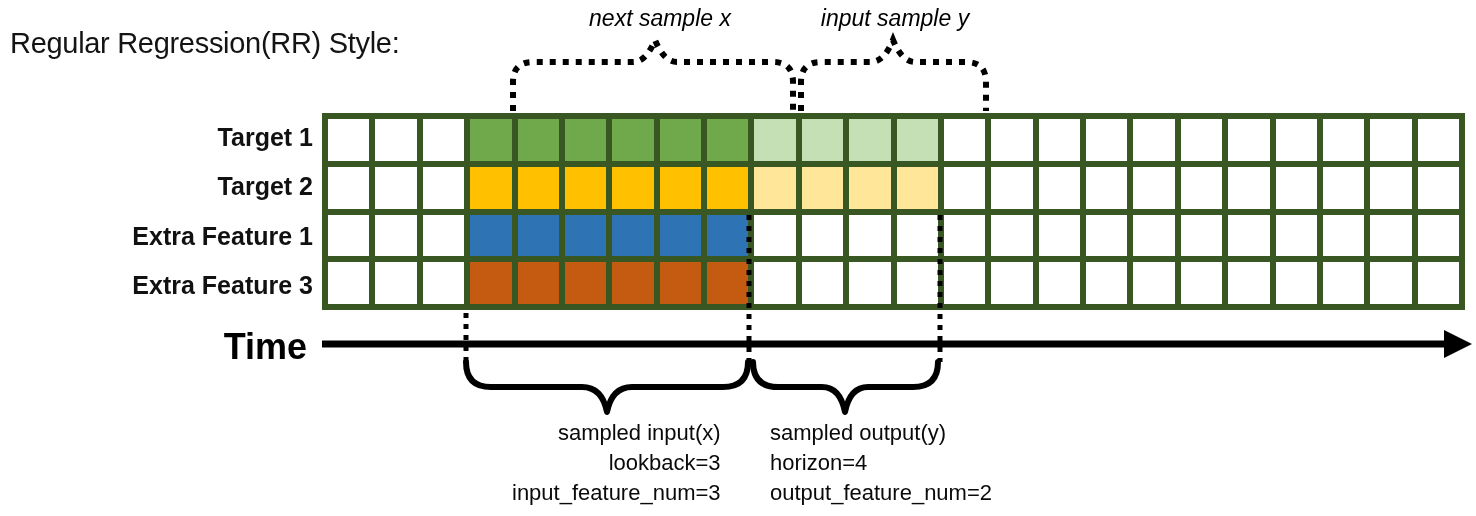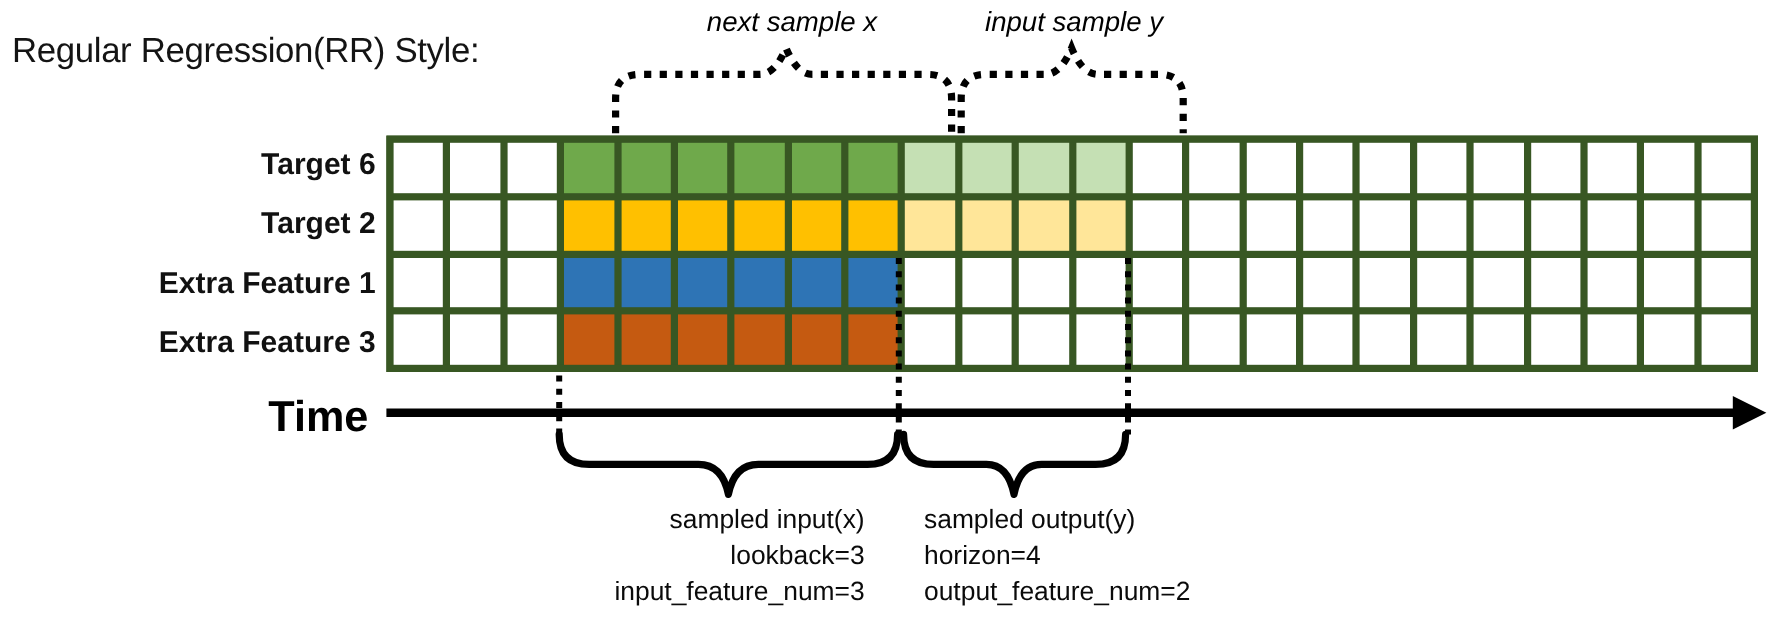--- a/index.html
+++ b/index.html
@@ -32,21 +32,21 @@
 <body>
 
 <div class="stage">
 
   <div class="title">Regular Regression(RR) Style:</div>
 
   <div class="top-label x">next sample x</div>
   <div class="top-label y">input sample y</div>
 
   <div id="row-labels">
-      <div class="row-label">Target 6</div>
+      <div class="row-label">Target 1</div>
       <div class="row-label">Target 2</div>
       <div class="row-label">Extra Feature 1</div>
       <div class="row-label">Extra Feature 3</div>
     </div>
 
   <div id="grid" style="background: rgb(56, 87, 35); border-color: rgb(56, 87, 35);">
       <div class="cell"></div>
       <div class="cell"></div>
       <div class="cell"></div>
       <div class="cell" style="background: rgb(111, 169, 75);"></div>

